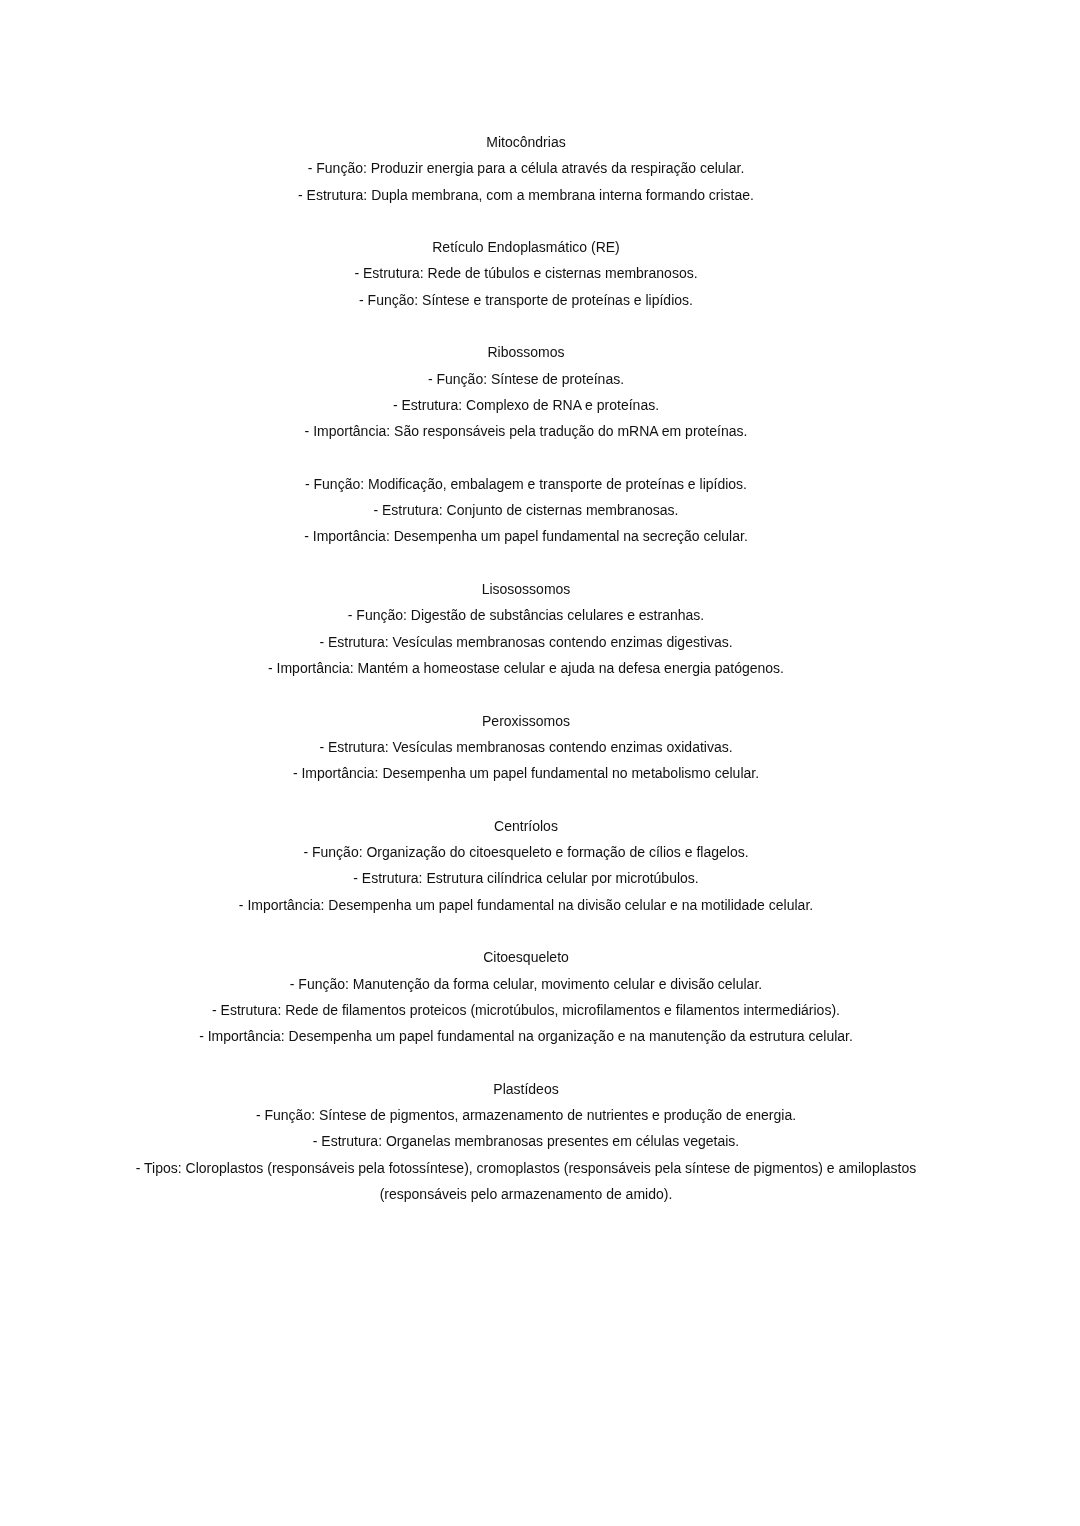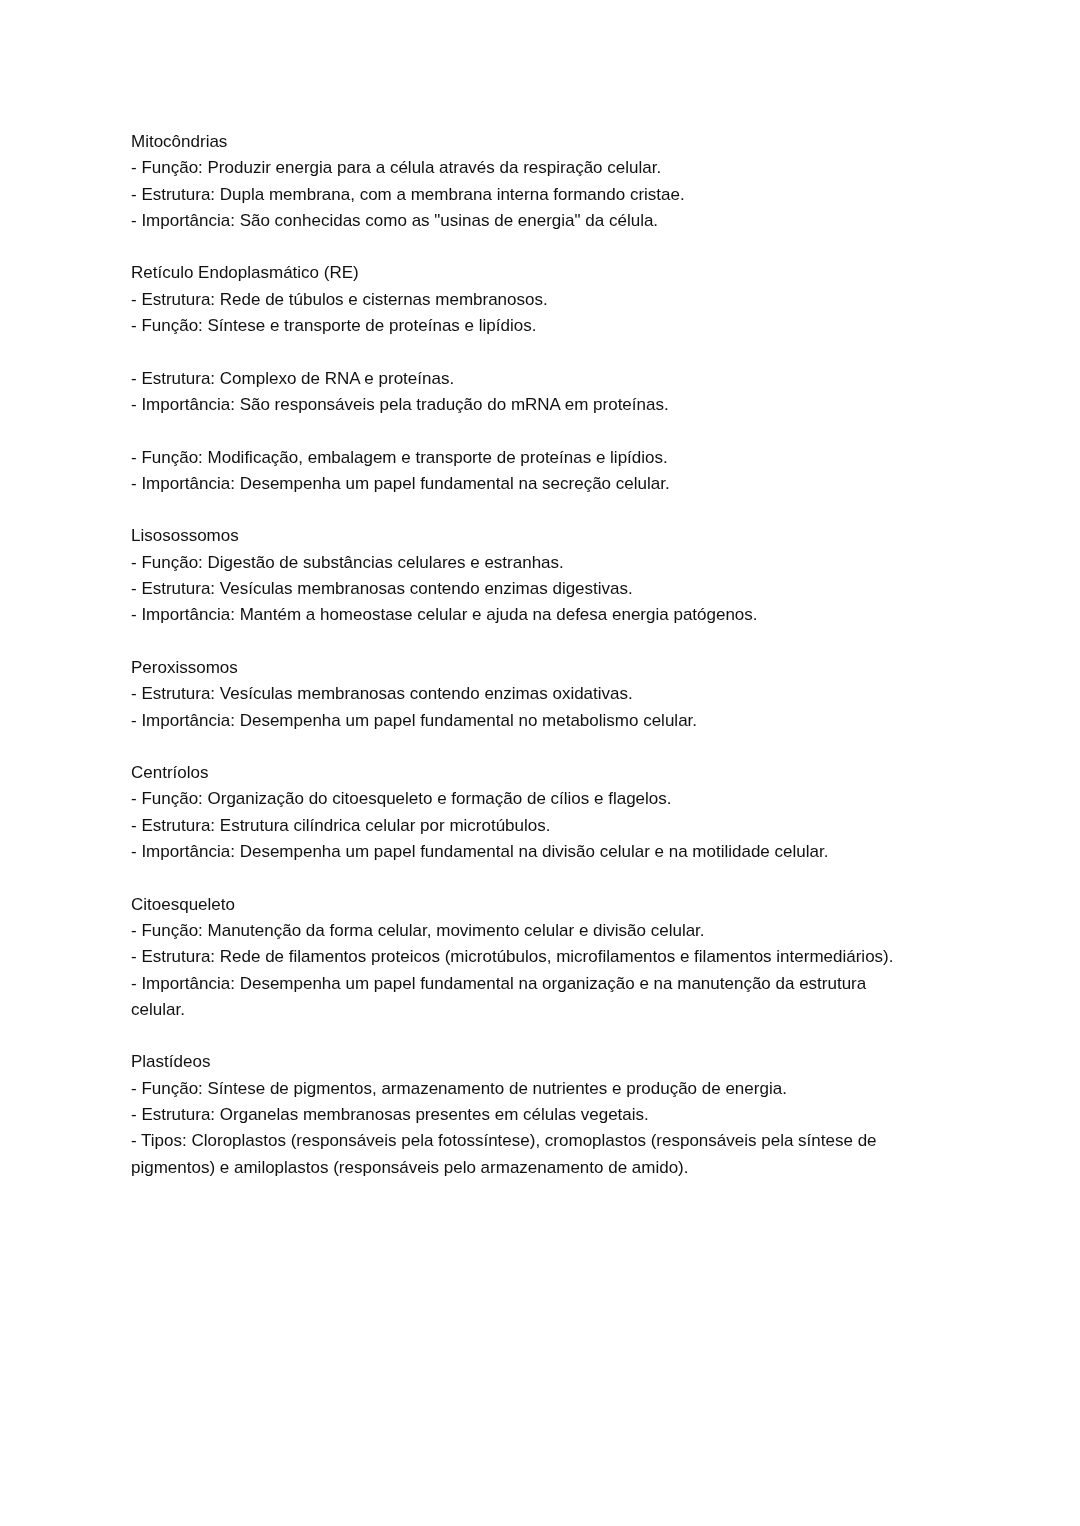--- a/index.html
+++ b/index.html
@@ -3,53 +3,56 @@
 <meta charset="utf-8">
 <style>
   html, body { margin: 0; padding: 0; background: #ffffff; }
   body { width: 1080px; height: 1526px; position: relative; overflow: hidden; }
   .page {
     position: absolute;
     left: 131px;
     top: 129px;
     width: 790px;
     font-family: "Liberation Sans", sans-serif;
-    font-size: 17px;
+    font-size: 14px;
     line-height: 26.3px;
     color: #111111;
+    text-align: center;
   }
   .section { margin: 0 0 26.3px 0; }
   .section .title { display: block; }
   .section .line { display: block; }
 </style>
 </head>
 <body>
 
 <div class="page">
 
   <div class="section">
     <span class="title">Mitocôndrias</span>
     <span class="line">- Função: Produzir energia para a célula através da respiração celular.</span>
     <span class="line">- Estrutura: Dupla membrana, com a membrana interna formando cristae.</span>
-    <span class="line">- Importância: São conhecidas como as "usinas de energia" da célula.</span>
   </div>
 
   <div class="section">
     <span class="title">Retículo Endoplasmático (RE)</span>
     <span class="line">- Estrutura: Rede de túbulos e cisternas membranosos.</span>
     <span class="line">- Função: Síntese e transporte de proteínas e lipídios.</span>
   </div>
 
   <div class="section">
+    <span class="title">Ribossomos</span>
+    <span class="line">- Função: Síntese de proteínas.</span>
     <span class="line">- Estrutura: Complexo de RNA e proteínas.</span>
     <span class="line">- Importância: São responsáveis pela tradução do mRNA em proteínas.</span>
   </div>
 
   <div class="section">
     <span class="line">- Função: Modificação, embalagem e transporte de proteínas e lipídios.</span>
+    <span class="line">- Estrutura: Conjunto de cisternas membranosas.</span>
     <span class="line">- Importância: Desempenha um papel fundamental na secreção celular.</span>
   </div>
 
   <div class="section">
     <span class="title">Lisosossomos</span>
     <span class="line">- Função: Digestão de substâncias celulares e estranhas.</span>
     <span class="line">- Estrutura: Vesículas membranosas contendo enzimas digestivas.</span>
     <span class="line">- Importância: Mantém a homeostase celular e ajuda na defesa energia patógenos.</span>
   </div>
 

